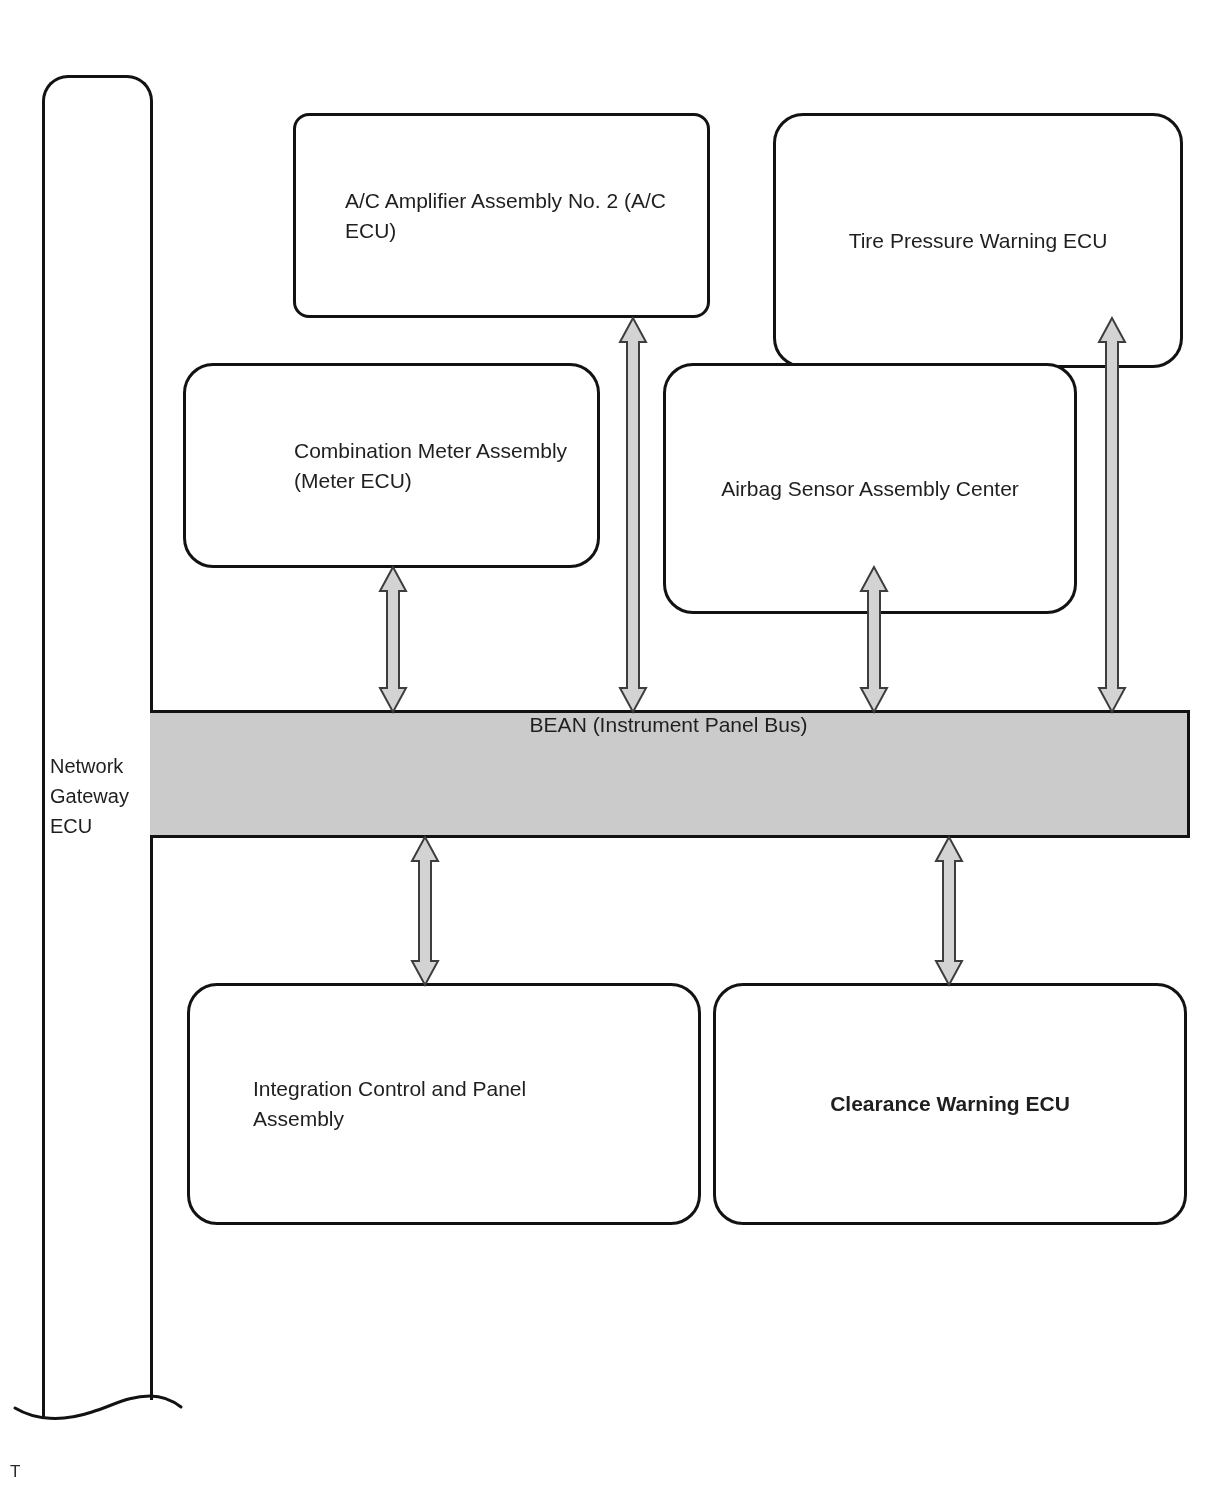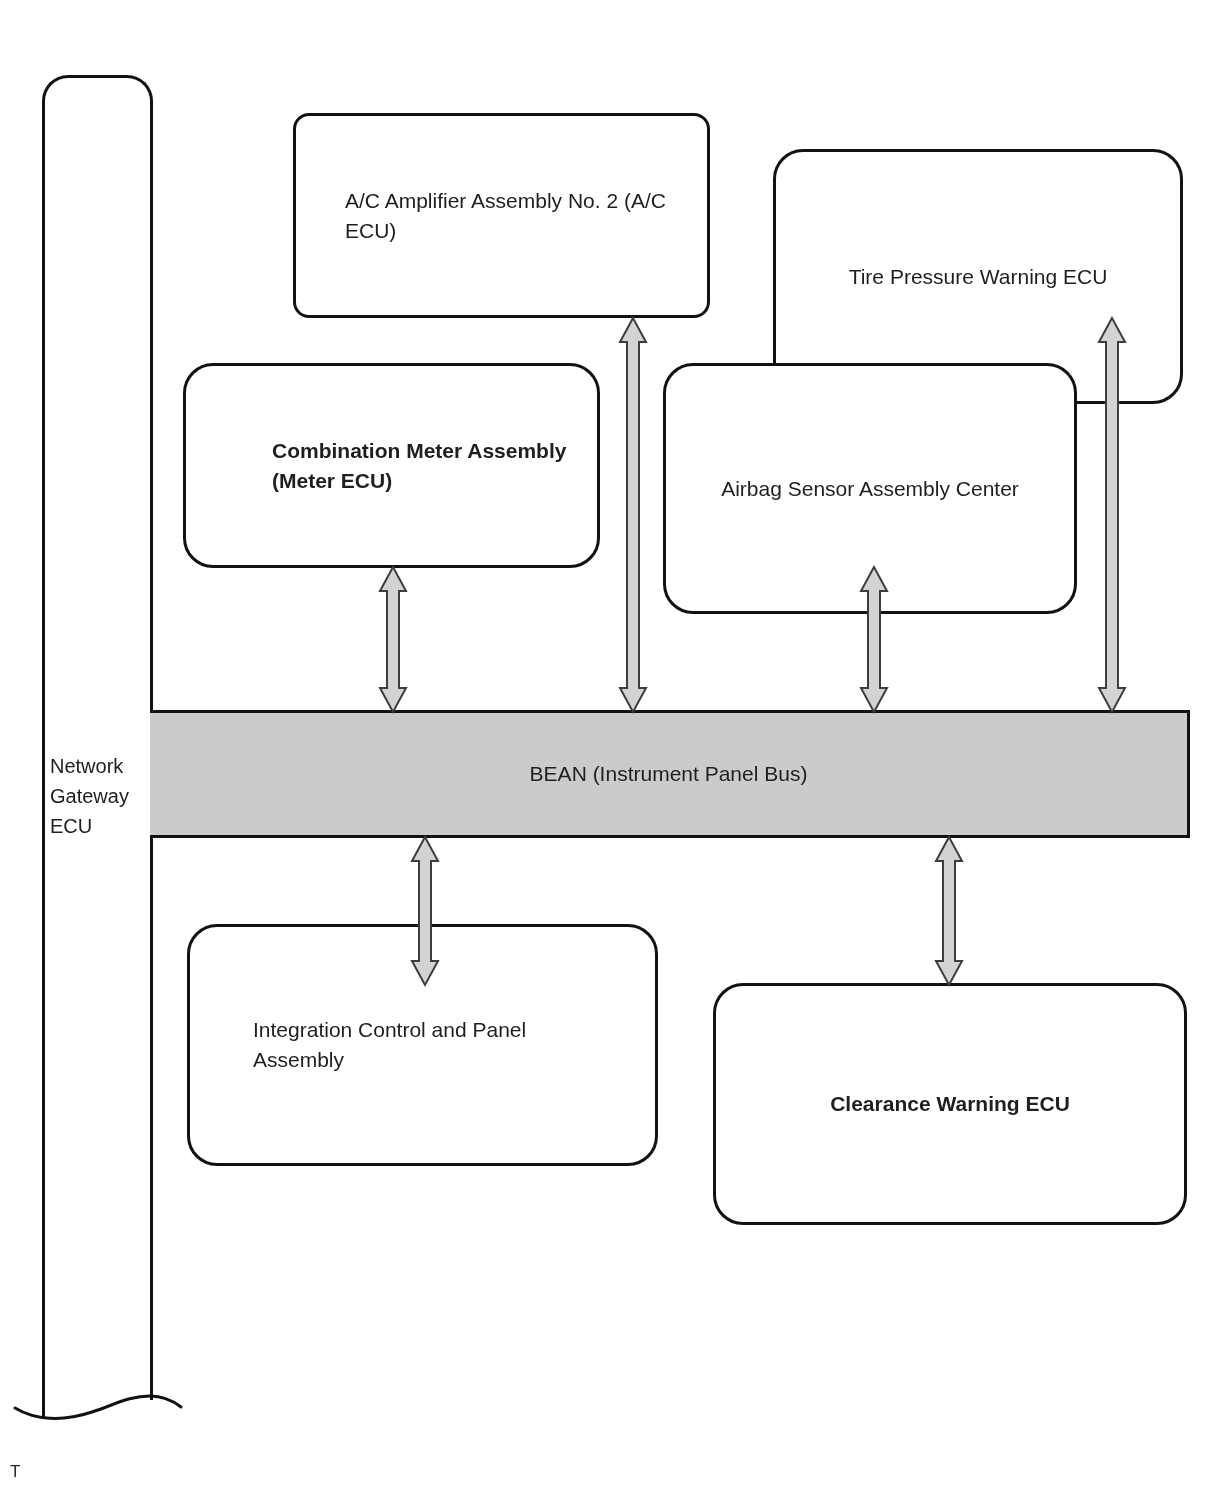--- a/index.html
+++ b/index.html
@@ -21,24 +21,24 @@
     border-radius: 30px;
     display: flex;
     align-items: center;
     font-size: 21px;
     line-height: 30px;
     white-space: pre-line;
     z-index: 3;
   }
   .node.center { justify-content: center; text-align: center; }
   #node-ac          { left: 293px; top: 113px;  width: 417px; height: 205px; padding-left: 49px; padding-right: 2px; border-radius: 16px; }
-  #node-tire        { left: 773px; top: 113px;  width: 410px; height: 255px; margin-top: 36px; }
-  #node-meter       { left: 183px; top: 363px;  width: 417px; height: 205px; padding-left: 86px; padding-right: 4px; font-weight: bold; }
+  #node-tire        { left: 773px; top: 113px;  width: 410px; height: 255px; }
+  #node-meter       { left: 183px; top: 363px;  width: 417px; height: 205px; padding-left: 108px; padding-right: 4px; }
   #node-airbag      { left: 663px; top: 363px;  width: 414px; height: 251px; }
-  #node-integration { left: 187px; top: 924px;  width: 471px; height: 242px; padding-left: 63px; padding-right: 4px; }
+  #node-integration { left: 187px; top: 983px;  width: 514px; height: 242px; padding-left: 63px; padding-right: 4px; }
   #node-clearance   { left: 713px; top: 983px;  width: 474px; height: 242px; font-weight: bold; }
 
   
   .gateway-bar {
     position: absolute;
     left: 42px; top: 75px;
     width: 111px; height: 1325px;
     box-sizing: border-box;
     background: #ffffff;
     border: 3px solid #121212;
@@ -59,21 +59,21 @@
   
   .bus {
     position: absolute;
     left: 150px; top: 710px;
     width: 1040px; height: 128px;
     box-sizing: border-box;
     background: #cbcbcb;
     border: 3px solid #121212;
     border-left: none;
     display: flex;
-    align-items: center;
+    align-items: flex-start;
     justify-content: center;
     font-size: 21px;
     z-index: 2;
   }
 
   
   .overlay {
     position: absolute;
     left: 0; top: 0;
     width: 1224px; height: 1494px;

